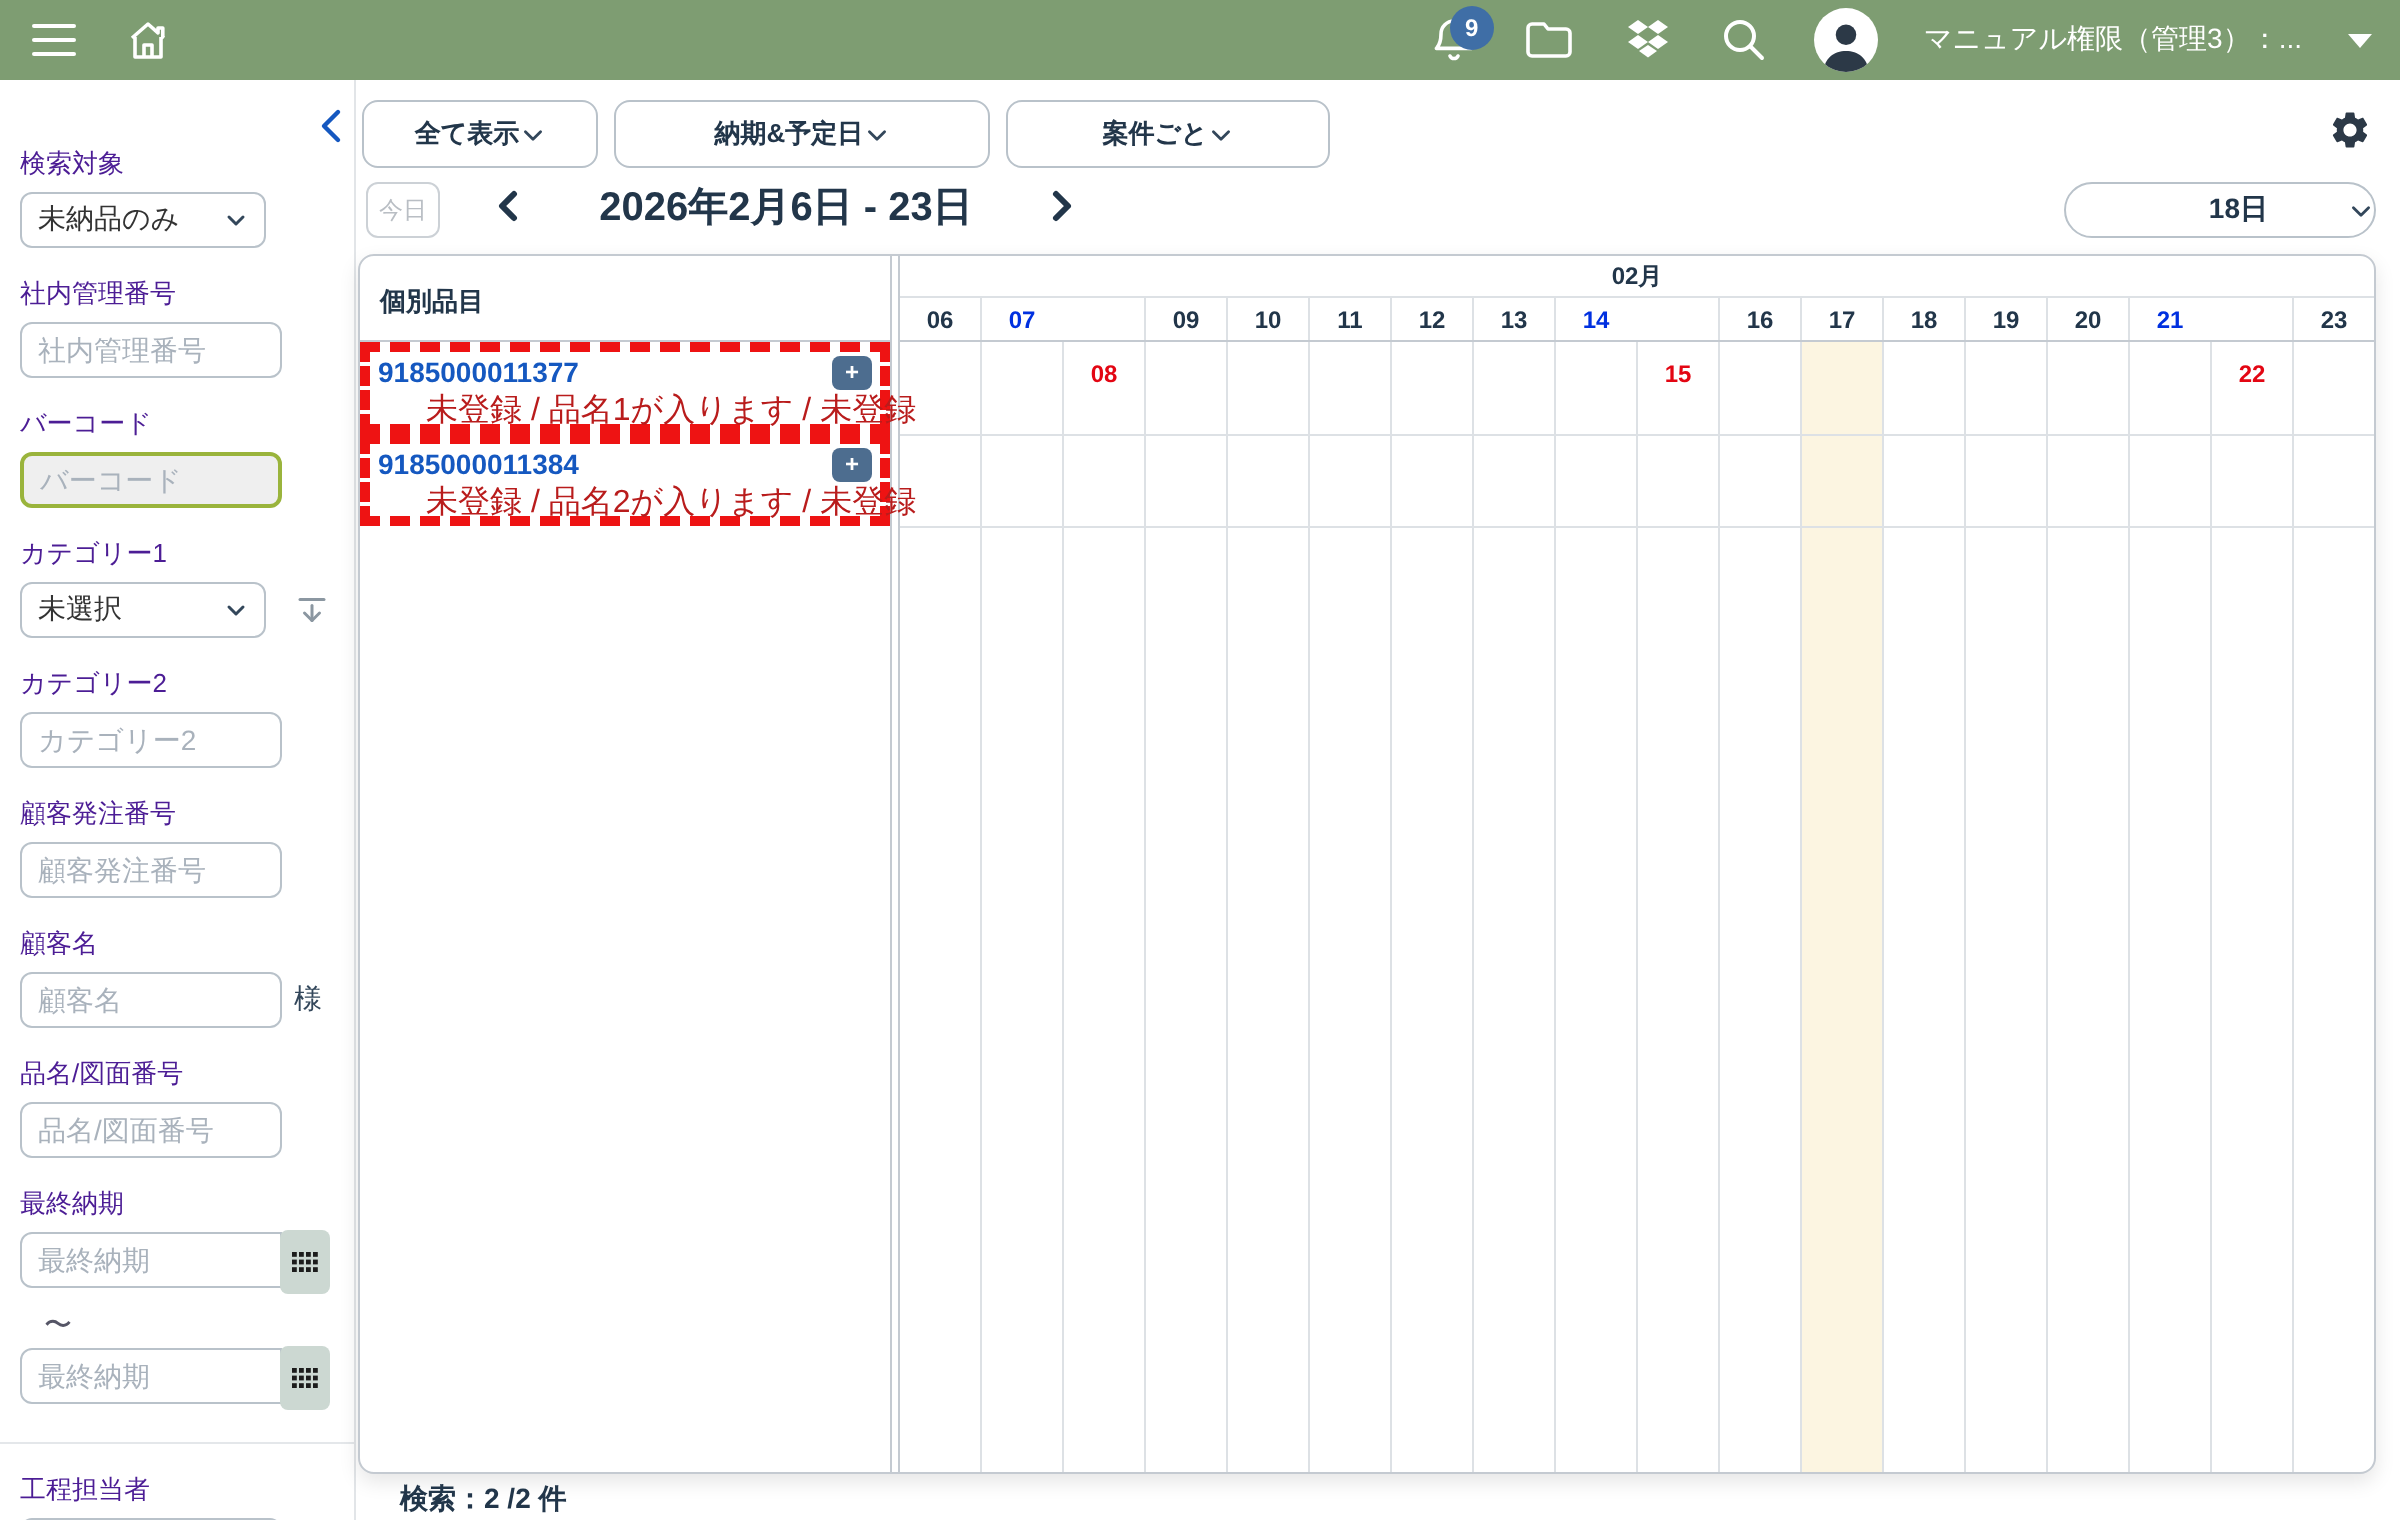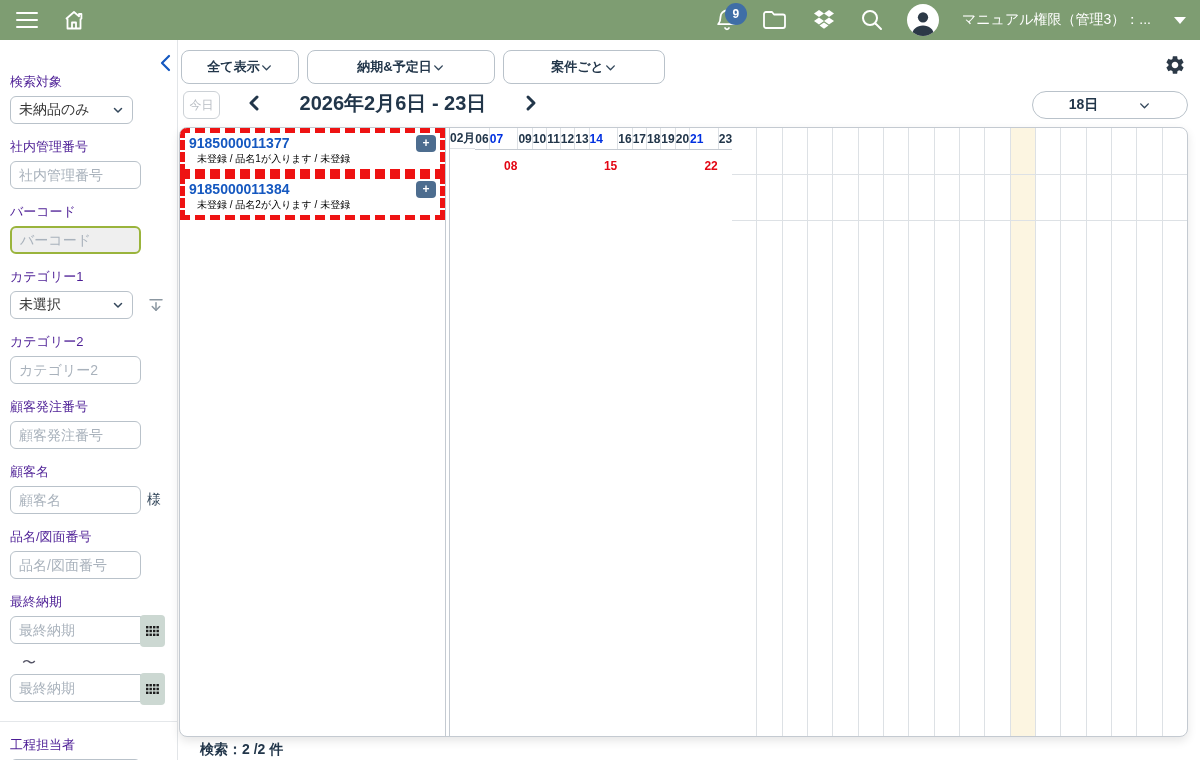--- a/index.html
+++ b/index.html
@@ -58,40 +58,40 @@
   
   .btn-today { position:absolute; left:183px; top:91px; width:37px; height:28px;
     border:1px solid #ccd1d6; border-radius:6px; background:#fff; color:#b9bec4;
     font-size:12px; cursor:pointer; font-family:"Liberation Sans","DejaVu Sans",sans-serif; }
   .nav-arrow { position:absolute; top:94px; cursor:pointer; }
   .nav-prev { left:247px; } .nav-next { left:524px; }
   .date-title { position:absolute; left:268px; top:90px; width:250px; text-align:center;
     font-size:20px; font-weight:bold; color:#22364a; }
   .range-sel { position:absolute; left:1032px; top:91px; width:156px; height:28px;
     border:1px solid #b9c2ca; border-radius:14px; background:#fff; display:flex;
-    align-items:center; justify-content:center; gap:40px; font-size:14px; font-weight:bold;
+    align-items:center; justify-content:flex-end; gap:40px; font-size:14px; font-weight:bold;
     color:#22364a; cursor:pointer; }
 
   
   .gantt { position:absolute; left:179px; top:127px; width:1009px; height:610px;
     border:1px solid #c4cad1; border-radius:8px; background:#fff; display:flex;
     box-shadow:0 4px 10px rgba(0,0,0,.10); overflow:hidden; }
   .left-col { width:265px; display:flex; flex-direction:column; }
   .left-header { height:43px; border-bottom:1px solid #c4cad1; font-size:13px; font-weight:bold;
     color:#22364a; padding:14px 0 0 10px; }
   .item-row { height:46px; border:5px dashed var(--dashred,#ee1313); position:relative;
     background:#fff; cursor:pointer; }
   .item-id { font-size:14px; font-weight:bold; color:var(--link,#1558c0); text-decoration:none;
     display:block; padding:2px 0 0 4px; cursor:pointer; }
-  .item-sub { font-size:10px; color:#000000; padding:1px 0 0 12px; white-space:nowrap; }
+  .item-sub { font-size:16px; color:#b91c1c; padding:1px 0 0 28px; white-space:nowrap; }
   .plus-btn { position:absolute; right:4px; top:2px; width:20px; height:17px;
     background:var(--plus,#4d6d8f); color:#fff; border:none; border-radius:4px;
     font-size:12px; font-weight:bold; line-height:15px; cursor:pointer; }
   .col-gap { width:5px; border-left:1px solid #c4cad1; border-right:1px solid #c4cad1; background:#fff; }
-  .calendar { flex:1; display:flex; flex-direction:row; }
+  .calendar { flex:1; display:flex; flex-direction:column; }
   .month-row { height:21px; display:flex; align-items:center; justify-content:center;
     font-size:12px; font-weight:bold; color:#22364a; border-bottom:1px solid #dde1e5; }
   .day-row { height:22px; display:flex; border-bottom:1px solid #c4cad1; }
   .day-cell { flex:1; display:flex; align-items:center; justify-content:center;
     font-size:12px; font-weight:bold; color:#22364a; border-left:1px solid #dde1e5; }
   .day-cell.first { border-left:none; }
   .day-cell.sat { color:var(--sat,#0030e0); }
   .day-cell.sun { color:var(--sun,#e30613);margin-top:38px; }
   .cal-body { flex:1; display:flex; position:relative; }
   .body-col { flex:1; border-left:1px solid #dde1e5; }
@@ -303,20 +303,21 @@
 </div>
 <div class="range-sel">
   <span>18日</span>
   <svg width="13" height="13" viewBox="0 0 24 24" fill="none" stroke="#33475b" stroke-width="2.6" stroke-linecap="round" stroke-linejoin="round">
       <polyline points="5,9 12,16 19,9"></polyline>
     </svg>
 </div>
 
 <div class="gantt">
   <div class="left-col">
+    <div class="left-header">個別品目</div>
     <div>
         <div class="item-row">
           <a class="item-id">9185000011377</a>
           <div class="item-sub">未登録 / 品名1が入ります / 未登録</div>
           <button class="plus-btn">+</button>
         </div>
         <div class="item-row">
           <a class="item-id">9185000011384</a>
           <div class="item-sub">未登録 / 品名2が入ります / 未登録</div>
           <button class="plus-btn">+</button>

